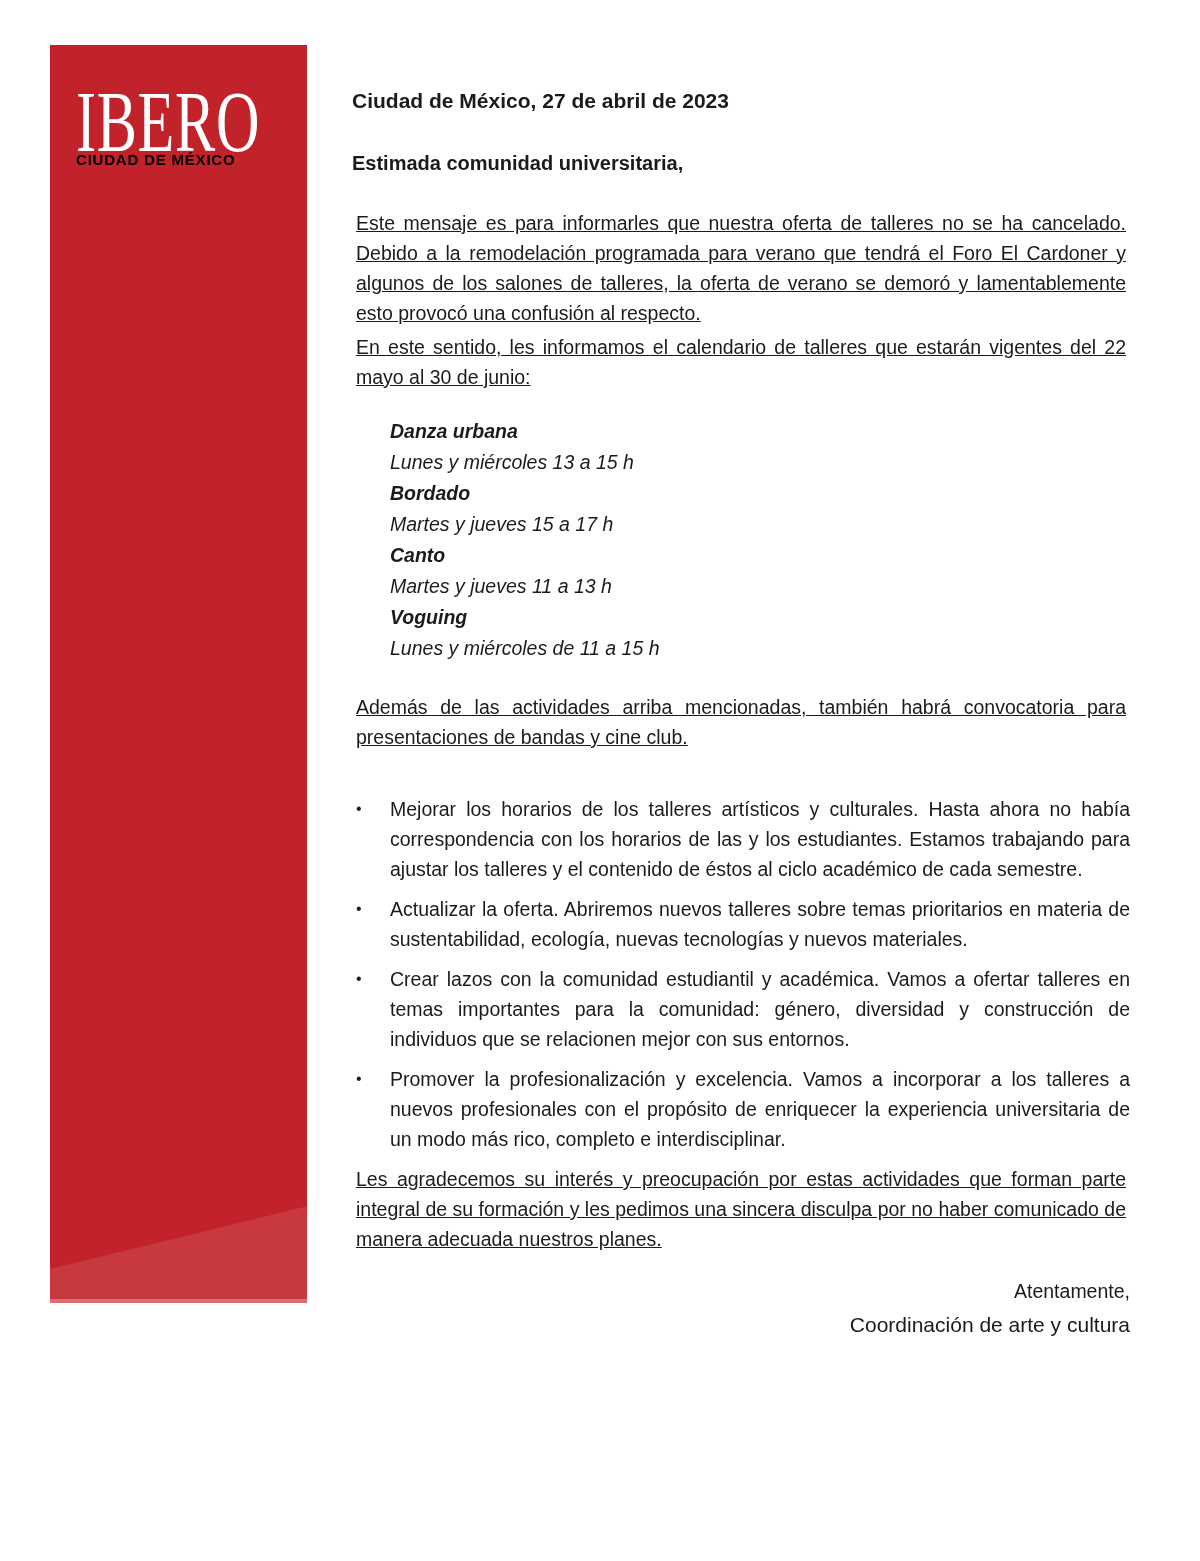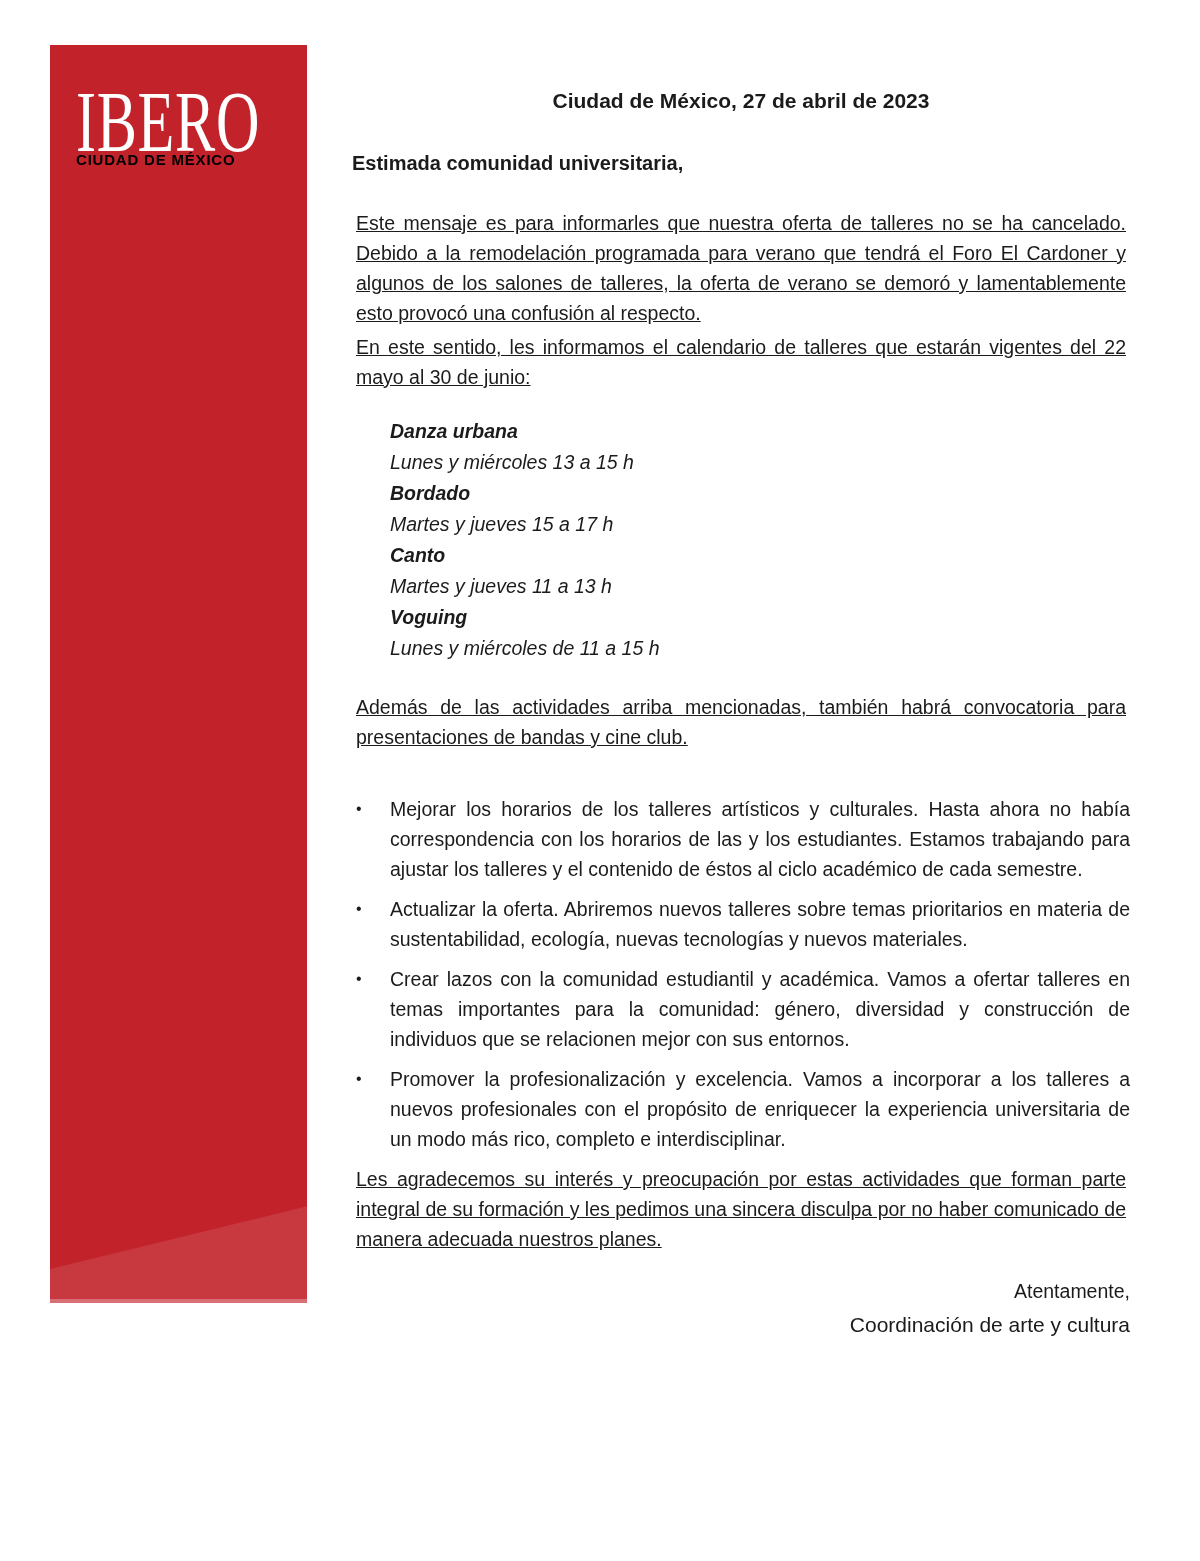--- a/index.html
+++ b/index.html
@@ -79,21 +79,21 @@
   
   .content {
     position: absolute;
     left: 352px;
     top: 86px;
     width: 778px;
     font-size: 19.5px;
     line-height: 30px;
   }
   .dateline {
-    text-align: center;
+    text-align: left;
     font-weight: bold;
     font-size: 21px;
     margin: 0;
   }
   .greeting {
     margin: 32px 0 0 0;
     font-weight: bold;
     font-size: 20px;
   }
   p.para {

